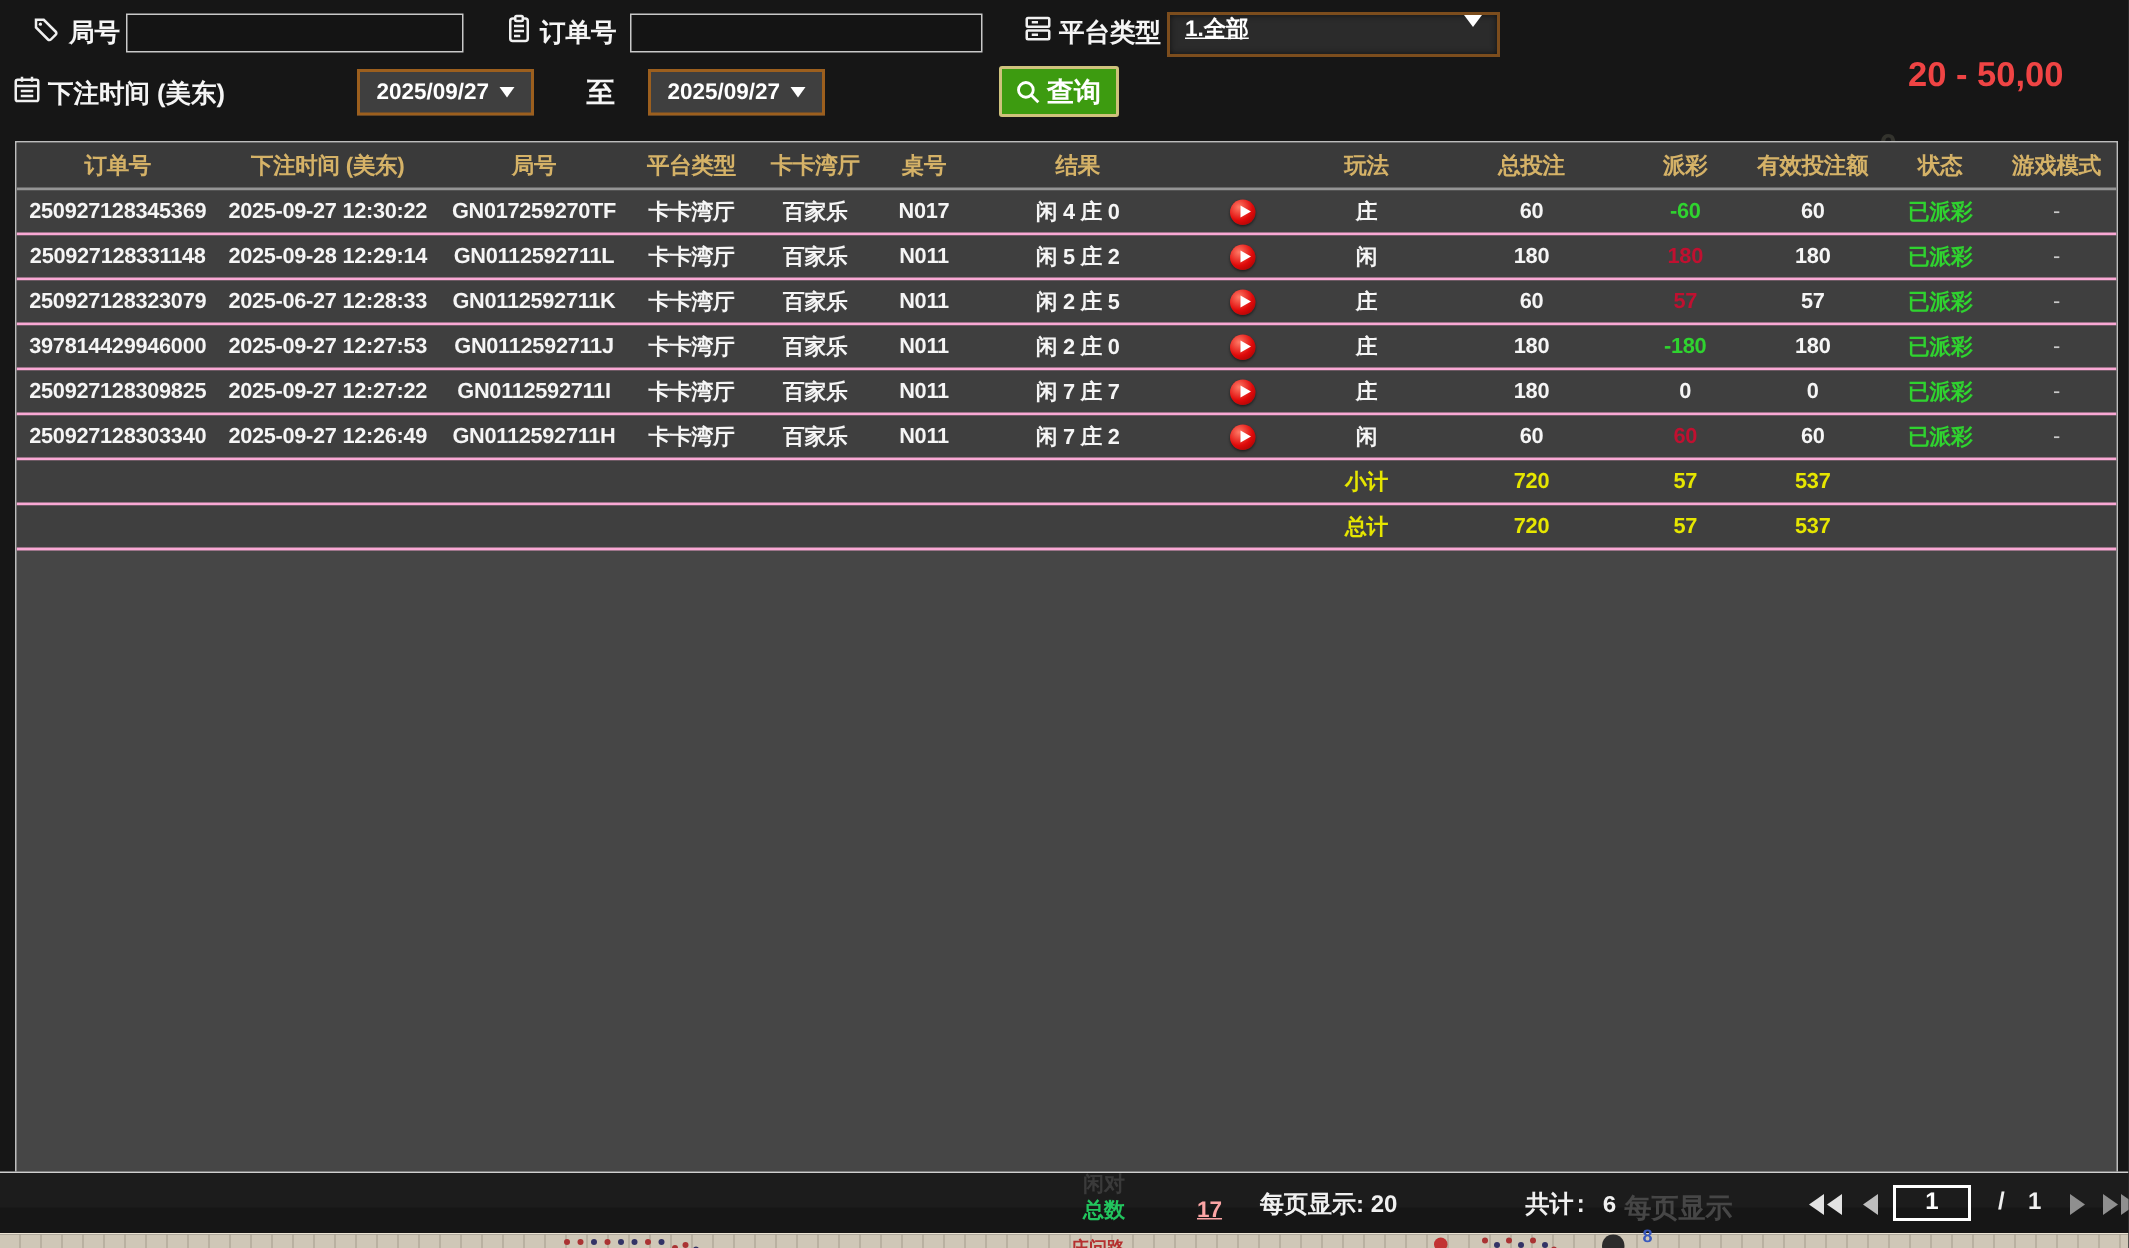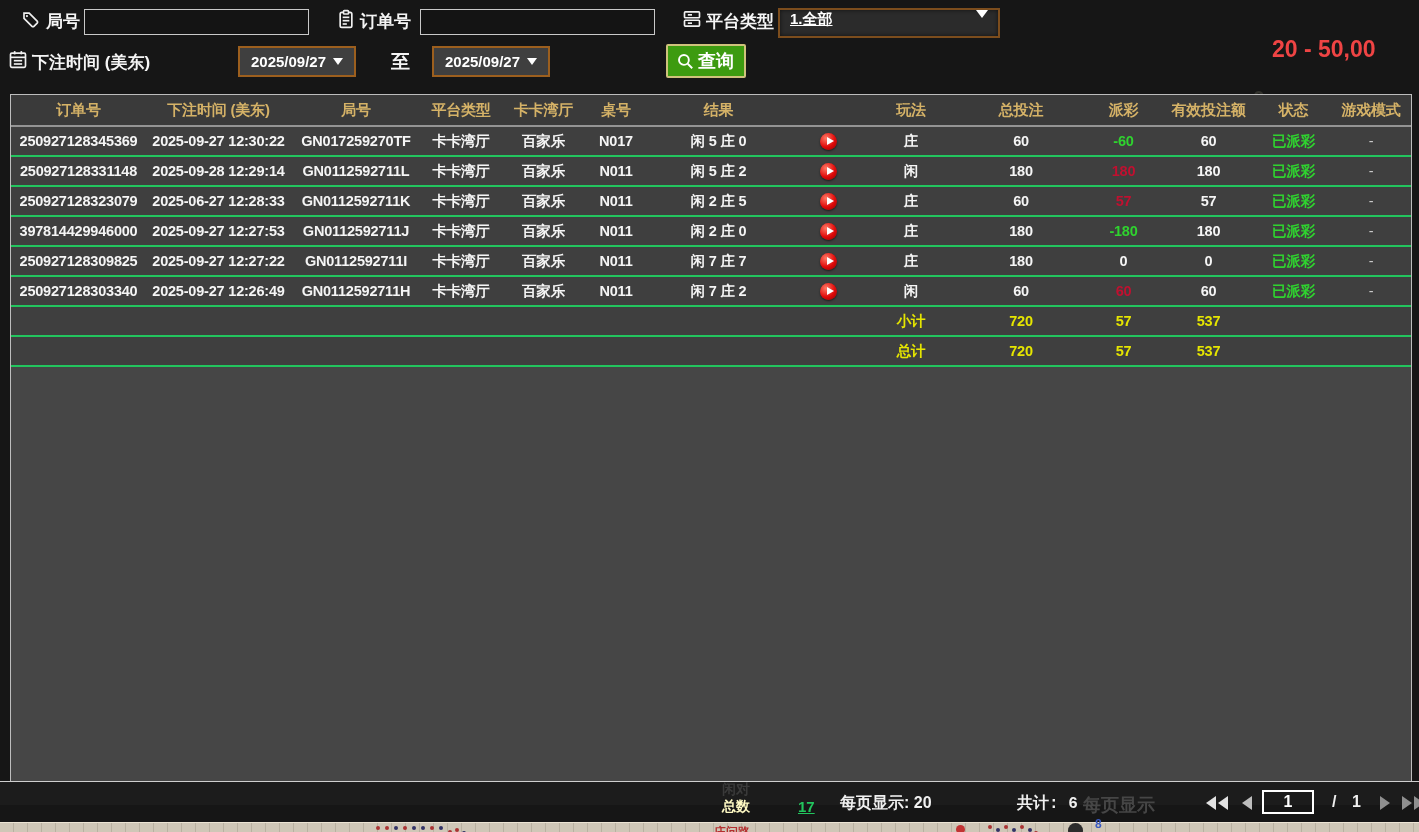--- a/index.html
+++ b/index.html
@@ -40,21 +40,21 @@
     color:#fff;font-weight:700;font-size:18px;display:flex;align-items:center;gap:3px;
     cursor:pointer;font-family:inherit;
   }
   .search-btn svg{width:19px;height:19px;}
   
   .panel{
     position:absolute;left:10px;top:94px;width:1400px;height:687px;
     background:#464646;border:1px solid #bdbdbd;box-sizing:content-box;overflow:hidden;
   }
   .thead{display:flex;height:30px;background:#3a3a3a;border-bottom:2px solid #949494;}
-  .trow{display:flex;height:30px;background:#3f3f3f;border-bottom:2px solid #22c55e;box-sizing:border-box;}
+  .trow{display:flex;height:30px;background:#3f3f3f;border-bottom:2px solid #f9a8d4;box-sizing:border-box;}
   .cell{
     display:flex;align-items:center;justify-content:center;
     color:#f5f5f5;font-weight:700;font-size:14.5px;white-space:nowrap;letter-spacing:-0.2px;
     box-sizing:border-box;
   }
   .hc{color:#d5b267;font-size:15px;}
   .c1{width:135px}.c2{width:145px}.c3{width:130px}.c4{width:80px}.c5{width:85px}
   .c6{width:60px}.c7{width:145px}.c8{width:75px}.c9{width:90px}.c10{width:130px}
   .c11{width:75px}.c12{width:95px}.c13{width:75px}.c14{width:80px}
   .spacer{width:855px;}
@@ -191,21 +191,21 @@
   </div>
 
   <div id="tbody">
       <div class="trow">
     <div class="cell c1">250927128345369</div>
     <div class="cell c2">2025-09-27 12:30:22</div>
     <div class="cell c3">GN017259270TF</div>
     <div class="cell c4">卡卡湾厅</div>
     <div class="cell c5">百家乐</div>
     <div class="cell c6">N017</div>
-    <div class="cell c7">闲 5 庄 0</div>
+    <div class="cell c7">闲 4 庄 0</div>
     <div class="cell c8">
           <span class="play"></span>
         </div>
     <div class="cell c9">庄</div>
     <div class="cell c10">60</div>
     <div class="cell c11 pay-green">-60</div>
     <div class="cell c12">60</div>
     <div class="cell c13 status">已派彩</div>
     <div class="cell c14 dash">-</div>
   </div>
@@ -312,22 +312,22 @@
     <div class="cell spacer"></div>
     <div class="cell c9 yel">总计</div>
     <div class="cell c10 yel">720</div>
     <div class="cell c11 yel">57</div>
     <div class="cell c12 yel">537</div>
   </div>
 </div>
 
 <div class="pagebar">
   <span class="ghost" style="left:722px;top:-1px;font-size:14px;color:#3a3a3a;">闲对</span>
-  <span class="ghost" style="left:722px;top:16px;font-size:14px;color:#fef9c3;">总数</span>
-  <span class="ghost" style="left:798px;top:16px;font-size:15px;color:#22c55e;text-decoration:underline;">17</span>
+  <span class="ghost" style="left:722px;top:16px;font-size:14px;color:#22c55e;">总数</span>
+  <span class="ghost" style="left:798px;top:16px;font-size:15px;color:#fca5a5;text-decoration:underline;">17</span>
   <span class="ghost" style="left:1083px;top:11px;font-size:18px;color:#464646;">每页显示</span>
 
   <span class="ptext" style="left:840px;">
     <span>每页显示:</span> <span>20</span>
   </span>
   <span class="ptext" style="left:1017px;font-family:Liberation Mono, monospace;">
     <span>共计:</span> <span>6</span>
   </span>
 
   <span class="pbtn" style="left:1206px;">

